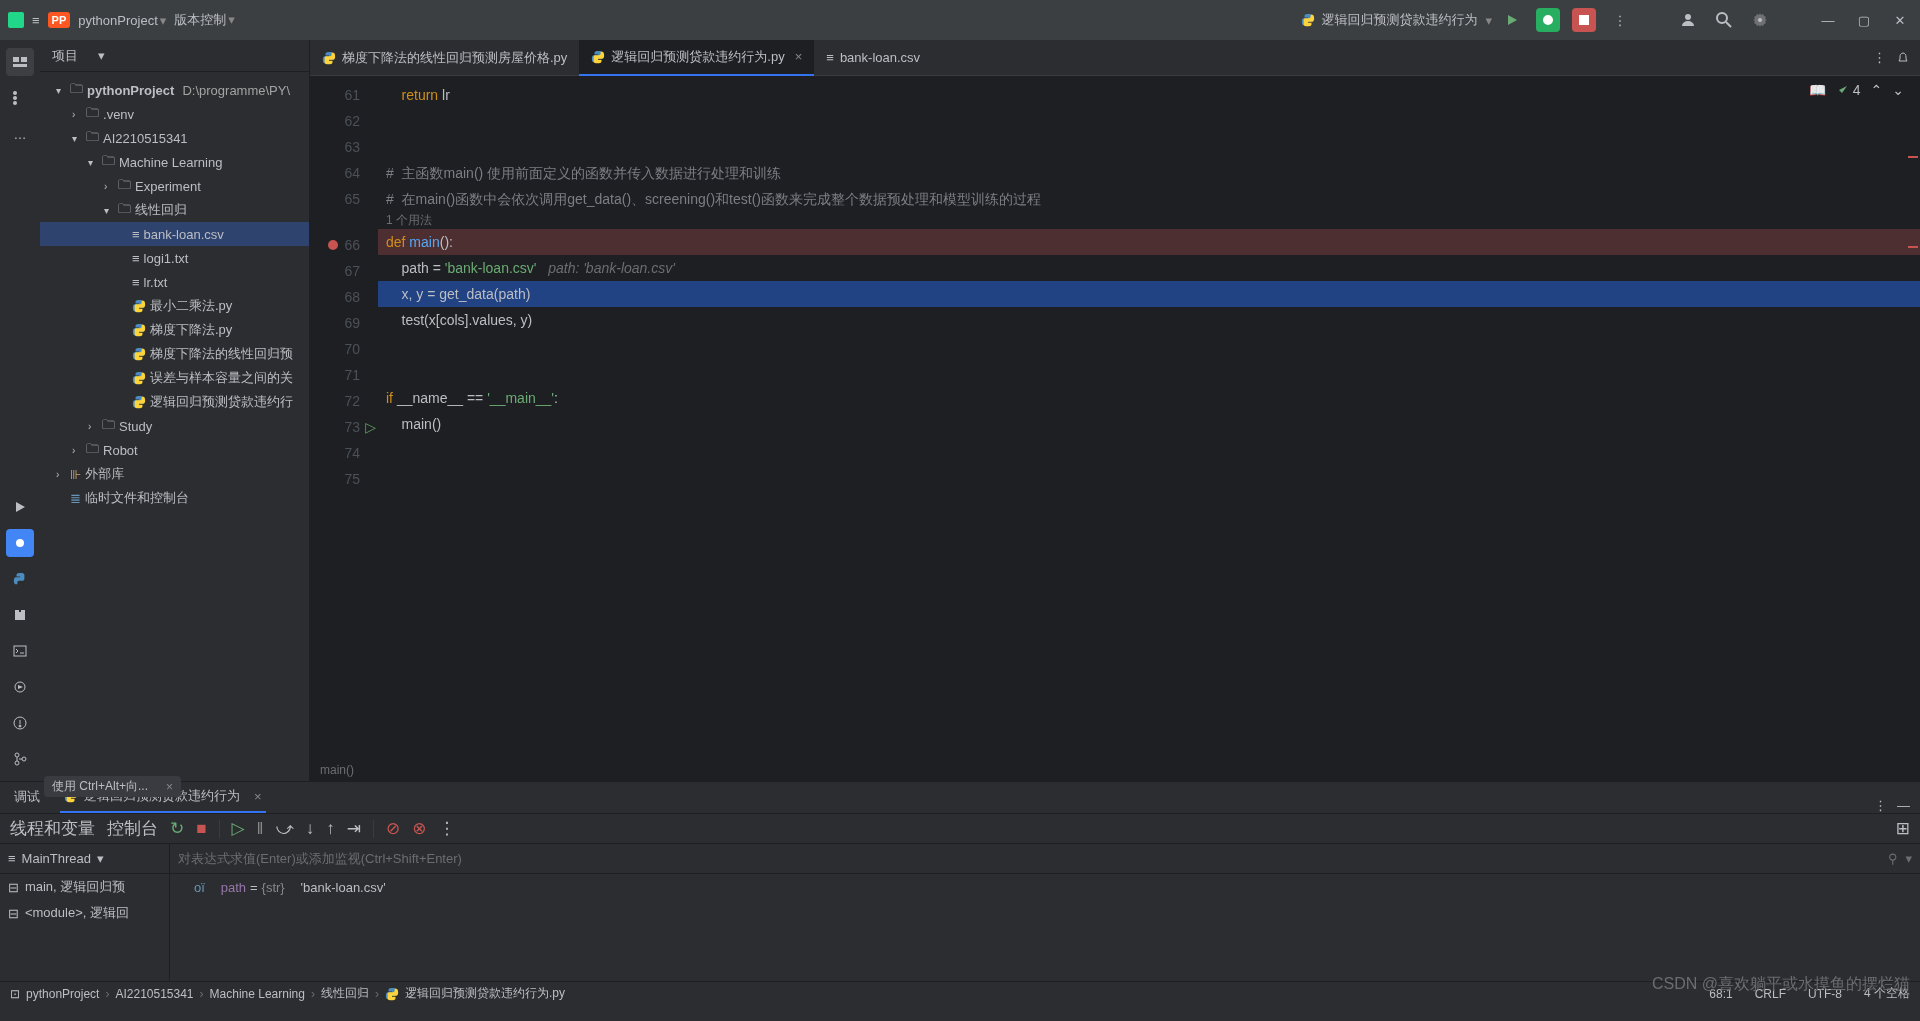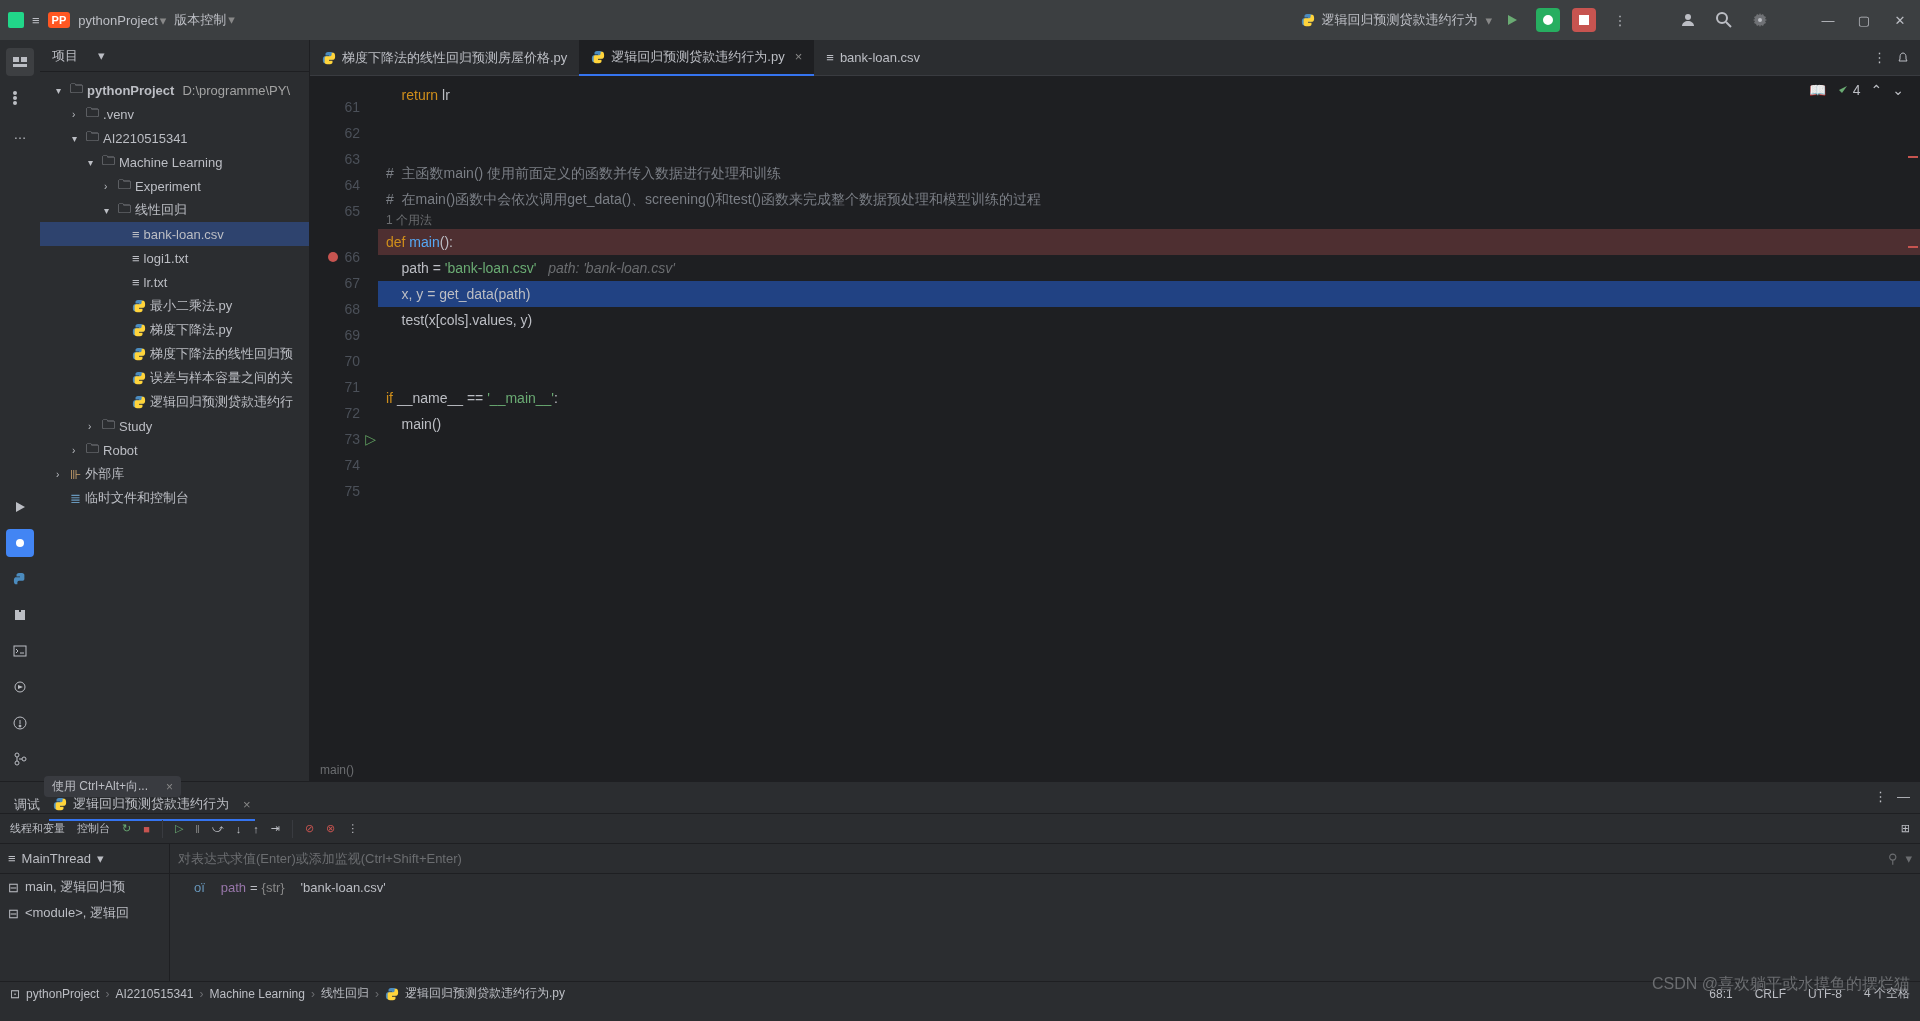--- a/index.html
+++ b/index.html
@@ -35,43 +35,43 @@
 .tree-item .py-file-icon { width: 14px; height: 14px; }
 .tree-item .label { color: #bcbec4; }
 .tree-item .path { color: #a3a3a3; margin-left: 4px; }
 .editor-area { flex: 1; display: flex; flex-direction: column; background: #1e1f22; }
 .editor-tabs { height: 36px; display: flex; align-items: center; background: #2b2d30; border-bottom: 1px solid #393b40; }
 .editor-tab { height: 36px; display: flex; align-items: center; padding: 0 12px; gap: 6px; cursor: pointer; color: #bcbec4; }
 .editor-tab.active { border-bottom: 2px solid #3574f0; background: #1e1f22; }
 .editor-tab .close-x { color: #888; margin-left: 4px; }
 .editor-tabs-right { margin-left: auto; display: flex; gap: 10px; padding-right: 10px; align-items: center; }
 .editor-body { flex: 1; display: flex; position: relative; font-family: "JetBrains Mono", Consolas, monospace; font-size: 14px; }
-.gutter { width: 68px; background: #1e1f22; padding-top: 18px; text-align: right; color: #4b5059; }
+.gutter { width: 68px; background: #1e1f22; padding-top: 6px; text-align: right; color: #4b5059; }
 .gutter .ln { height: 26px; line-height: 26px; padding-right: 18px; position: relative; }
 .gutter .breakpoint::before { content: ''; position: absolute; left: 18px; top: 8px; width: 10px; height: 10px; background: #c75450; border-radius: 50%; }
 .gutter .run-arrow::before { content: '▷'; position: absolute; right: 2px; top: 0; color: #5f9e5f; font-size: 14px; }
 .code { flex: 1; padding-top: 6px; }
 .code .line { height: 26px; line-height: 26px; padding-left: 8px; white-space: pre; }
 .code .line.bp { background: #4e2f31; }
 .code .line.sel { background: #214283; }
 .code .kw { color: #cf8e1b; }
 .code .fn { color: #56a8f5; }
 .code .str { color: #6aab73; }
 .code .cm { color: #7a7e85; }
 .code .var { color: #bcbec4; }
 .code .hint { color: #6b6d70; font-style: italic; }
 .code .usage { color: #6b6d70; font-size: 12px; padding-left: 8px; }
 .editor-status { height: 22px; background: #1e1f22; color: #6b6d70; padding-left: 10px; font-size: 12px; display: flex; align-items: center; }
 .editor-top-right { position: absolute; top: 6px; right: 16px; display: flex; gap: 10px; align-items: center; color: #bcbec4; }
 .debug-panel { height: 200px; background: #2b2d30; border-top: 1px solid #1e1f22; display: flex; flex-direction: column; }
-.debug-tabs { height: 32px; display: flex; align-items: flex-start; padding: 7px 10px; gap: 5px; border-bottom: 1px solid #1e1f22; }
+.debug-tabs { height: 32px; display: flex; align-items: flex-end; padding: 0 10px; gap: 16px; border-bottom: 1px solid #1e1f22; }
 .debug-tab { padding: 0 4px; height: 32px; display: flex; align-items: center; gap: 6px; cursor: pointer; }
 .debug-tab.active { border-bottom: 2px solid #3574f0; }
 .debug-tabs-right { margin-left: auto; display: flex; gap: 10px; }
-.debug-toolbar { height: 30px; display: flex; align-items: center; padding: 0 10px; gap: 12px; border-bottom: 1px solid #1e1f22; font-size: 11px; }
+.debug-toolbar { height: 30px; display: flex; align-items: center; padding: 0 10px; gap: 12px; border-bottom: 1px solid #1e1f22; font-size: 17px; }
 .debug-toolbar .sep { width: 1px; height: 18px; background: #393b40; }
 .debug-body { flex: 1; display: flex; }
 .frames { width: 170px; border-right: 1px solid #1e1f22; }
 .thread-selector { height: 30px; display: flex; align-items: center; padding: 0 8px; gap: 6px; border-bottom: 1px solid #1e1f22; }
 .frame-item { height: 26px; display: flex; align-items: center; padding: 0 8px; gap: 6px; }
 .vars { flex: 1; }
 .var-input { height: 30px; display: flex; align-items: center; padding: 0 8px; border-bottom: 1px solid #1e1f22; color: #6b6d70; gap: 8px; }
 .var-input .spacer { flex: 1; }
 .var-row { height: 26px; display: flex; align-items: center; padding: 0 24px; gap: 4px; font-family: Consolas, monospace; }
 .hint-bar { position: absolute; bottom: 224px; left: 44px; background: #393b40; padding: 2px 8px; border-radius: 4px; font-size: 12px; color: #bcbec4; display: flex; align-items: center; gap: 18px; }

